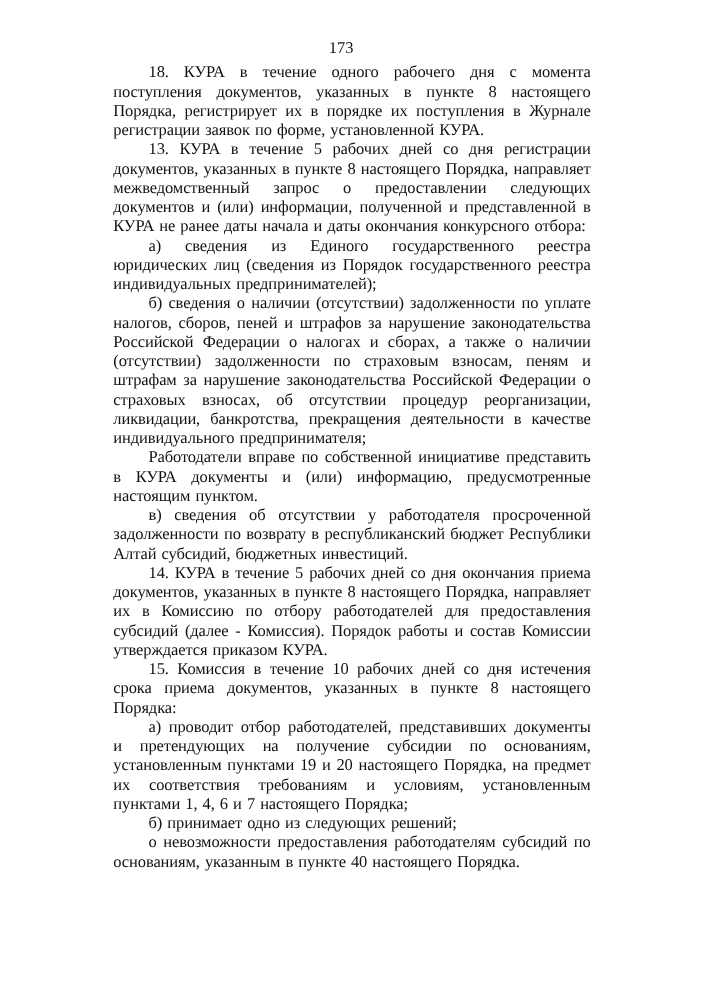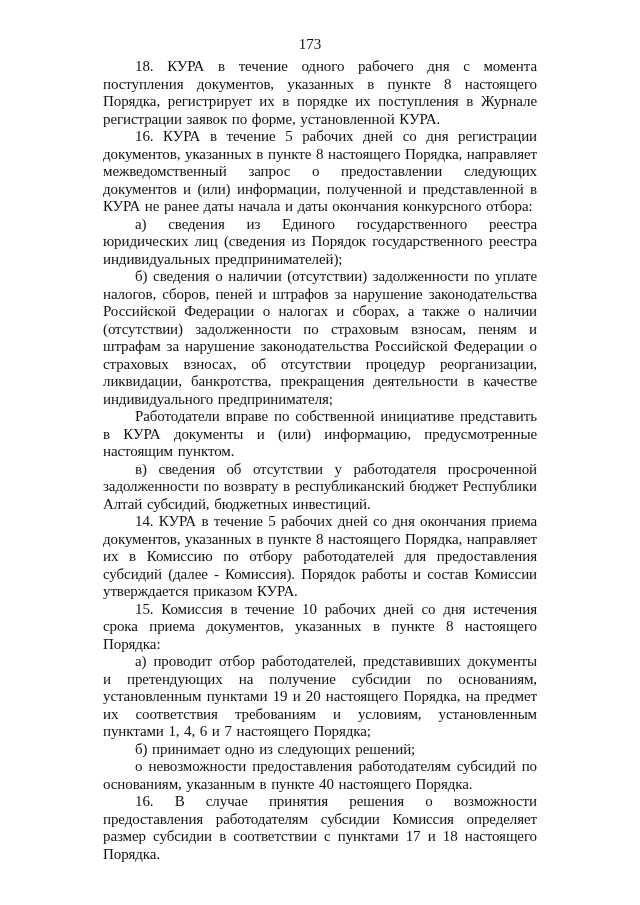--- a/index.html
+++ b/index.html
@@ -45,25 +45,24 @@
   }
 </style>
 </head>
 <body>
 
 <div class="page">
   <div class="page-number">173</div>
 
   <div class="content">
     <p>18. КУРА в течение одного рабочего дня с момента поступления документов, указанных в пункте 8 настоящего Порядка, регистрирует их в порядке их поступления в Журнале регистрации заявок по форме, установленной КУРА.</p>
-    <p>16. КУРА в течение 5 рабочих дней со дня регистрации документов, указанных в пункте 8 настоящего Порядка, направляет межведомственный запрос о предоставлении следующих документов и (или) информации, полученной и представленной в КУРА не ранее даты начала и даты окончания конкурсного отбора:</p>
+    <p>13. КУРА в течение 5 рабочих дней со дня регистрации документов, указанных в пункте 8 настоящего Порядка, направляет межведомственный запрос о предоставлении следующих документов и (или) информации, полученной и представленной в КУРА не ранее даты начала и даты окончания конкурсного отбора:</p>
     <p>а) сведения из Единого государственного реестра юридических лиц (сведения из Порядок государственного реестра индивидуальных предпринимателей);</p>
     <p>б) сведения о наличии (отсутствии) задолженности по уплате налогов, сборов, пеней и штрафов за нарушение законодательства Российской Федерации о налогах и сборах, а также о наличии (отсутствии) задолженности по страховым взносам, пеням и штрафам за нарушение законодательства Российской Федерации о страховых взносах, об отсутствии процедур реорганизации, ликвидации, банкротства, прекращения деятельности в качестве индивидуального предпринимателя;</p>
     <p>Работодатели вправе по собственной инициативе представить в КУРА документы и (или) информацию, предусмотренные настоящим пунктом.</p>
     <p>в) сведения об отсутствии у работодателя просроченной задолженности по возврату в республиканский бюджет Республики Алтай субсидий, бюджетных инвестиций.</p>
     <p>14. КУРА в течение 5 рабочих дней со дня окончания приема документов, указанных в пункте 8 настоящего Порядка, направляет их в Комиссию по отбору работодателей для предоставления субсидий (далее - Комиссия). Порядок работы и состав Комиссии утверждается приказом КУРА.</p>
     <p>15. Комиссия в течение 10 рабочих дней со дня истечения срока приема документов, указанных в пункте 8 настоящего Порядка:</p>
     <p>а) проводит отбор работодателей, представивших документы и претендующих на получение субсидии по основаниям, установленным пунктами 19 и 20 настоящего Порядка, на предмет их соответствия требованиям и условиям, установленным пунктами 1, 4, 6 и 7 настоящего Порядка;</p>
     <p>б) принимает одно из следующих решений;</p>
     <p>о невозможности предоставления работодателям субсидий по основаниям, указанным в пункте 40 настоящего Порядка.</p>
-    <p>16. В случае принятия решения о возможности предоставления работодателям субсидии Комиссия определяет размер субсидии в соответствии с пунктами 17 и 18 настоящего Порядка.</p>
   </div>
 </div>
 
 </body></html>

